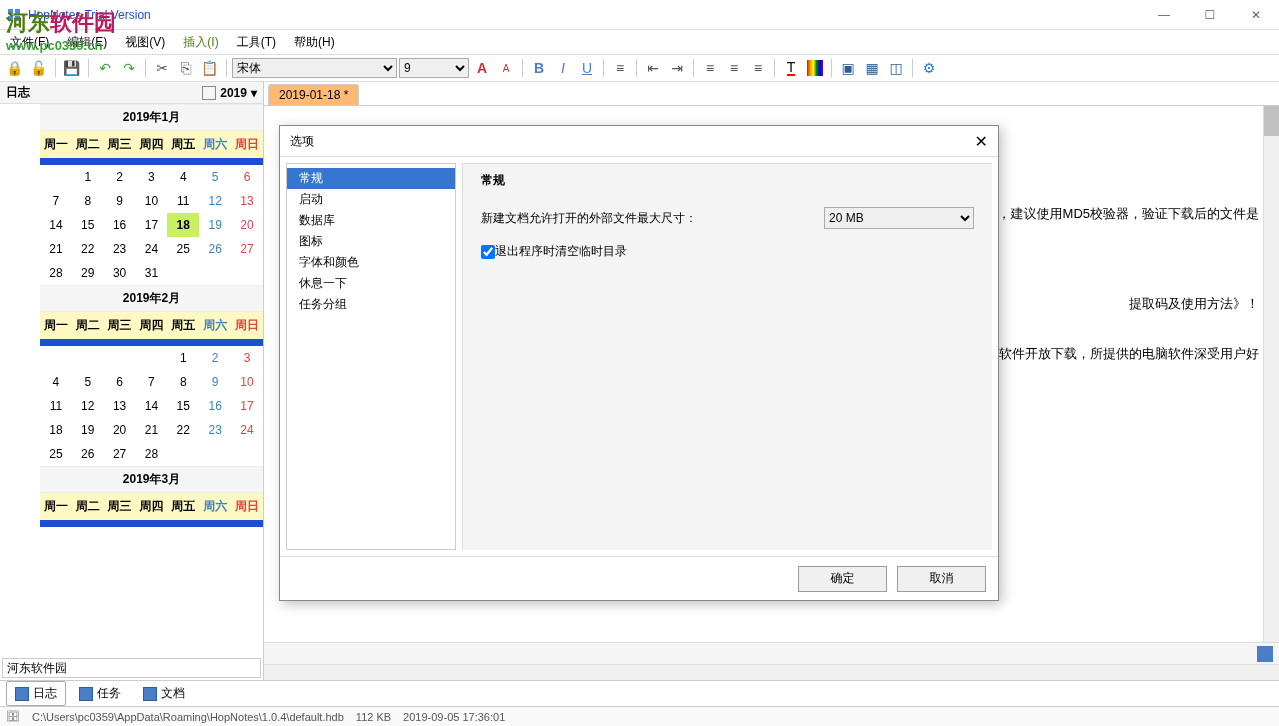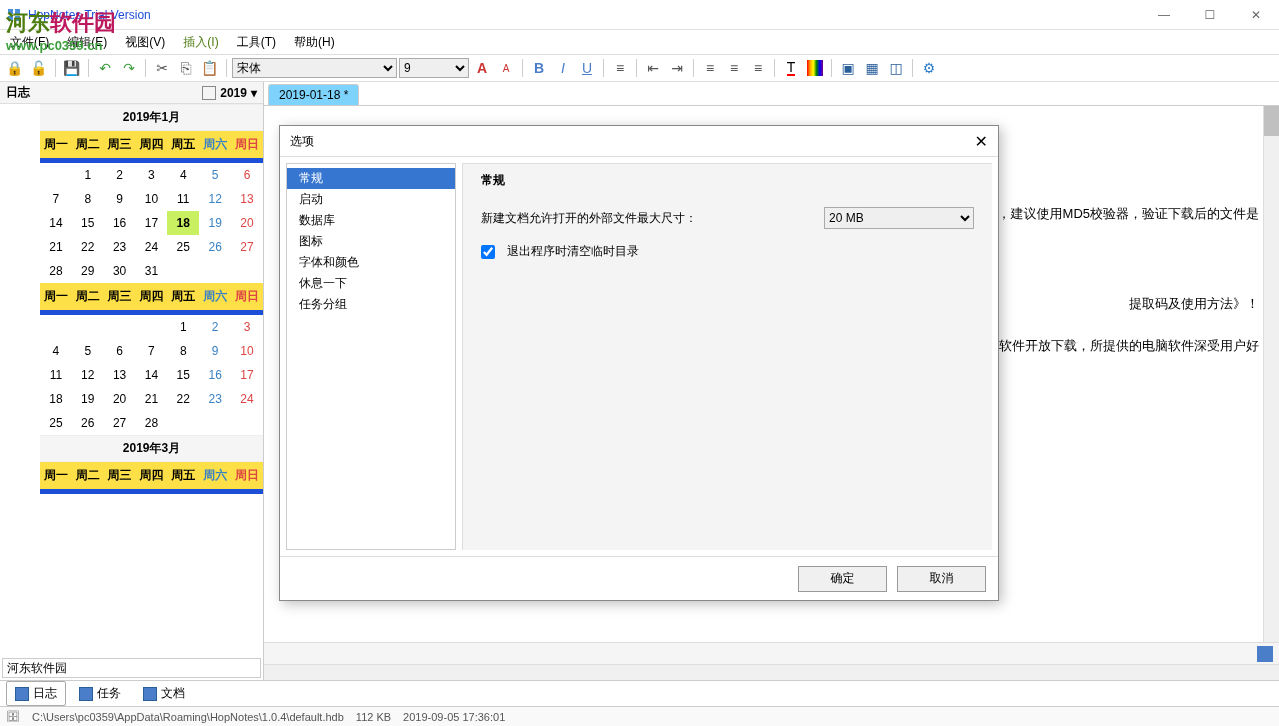--- a/index.html
+++ b/index.html
@@ -42,31 +42,31 @@
 .sidebar { width: 264px; border-right: 1px solid #ccc; display: flex; flex-direction: column; background: #fff; }
 .sidebar-header { height: 22px; background: #f5f5f5; border-bottom: 1px solid #ddd; display: flex; align-items: center; padding: 0 6px; font-weight: bold; }
 .sidebar-header .year-picker { margin-left: auto; display: flex; align-items: center; gap: 4px; }
 .sidebar-header .year-picker .cal-icon { width: 14px; height: 14px; border: 1px solid #888; }
 
 .calendar-scroll { flex: 1; overflow-y: hidden; padding-left: 40px; }
 .month { }
 .month-header { text-align: center; font-weight: bold; padding: 4px 0; background: #f5f5f5; border-bottom: 1px solid #eee; border-top: 1px solid #eee; }
 .cal-grid { width: 100%; border-collapse: collapse; }
 .cal-grid th, .cal-grid td { width: 14.28%; text-align: center; padding: 5px 0; font-size: 12px; }
-.cal-grid th { background: #fde047; border-bottom: 5px solid #1d4ed8; }
+.cal-grid th { background: #fef9c3; border-bottom: 7px solid #1d4ed8; }
 .cal-grid th.sat, .cal-grid td.sat { color: #3b82c4; }
 .cal-grid th.sun, .cal-grid td.sun { color: #d44; }
 .cal-grid td.today { background: #c8f060; font-weight: bold; }
 
 .search-input { border: 1px solid #ccc; padding: 2px 4px; margin: 2px; font-size: 12px; }
 
 
 .content { flex: 1; display: flex; flex-direction: column; background: #fff; }
 .tabs { height: 24px; border-bottom: 1px solid #ccc; display: flex; align-items: flex-end; padding-left: 4px; }
-.tab { border: 1px solid #ccc; border-bottom: none; padding: 3px 10px; background: #7dd3fc; border-radius: 3px 3px 0 0; font-size: 12px; }
+.tab { border: 1px solid #ccc; border-bottom: none; padding: 3px 10px; background: #fdba74; border-radius: 3px 3px 0 0; font-size: 12px; }
 .editor { flex: 1; padding: 10px 14px; font-size: 13px; line-height: 1.8; position: relative; overflow: hidden; }
 .editor p { margin-bottom: 4px; }
 .editor-footer { height: 22px; border-top: 1px solid #ddd; display: flex; align-items: center; justify-content: flex-end; padding-right: 6px; background: #f5f5f5; }
 .editor-footer .save-icon { width: 16px; height: 16px; background: #4a7ec9; }
 .editor-scroll { position: absolute; right: 0; top: 0; bottom: 0; width: 16px; background: #f0f0f0; border-left: 1px solid #ddd; }
 .editor-scroll .thumb { position: absolute; top: 0; width: 100%; height: 30px; background: #c0c0c0; }
 .editor-hscroll { height: 16px; background: #f0f0f0; border-top: 1px solid #ddd; }
 
 
 .bottom-tabs { height: 26px; border-top: 1px solid #ccc; display: flex; align-items: center; padding-left: 6px; gap: 4px; background: #fff; }
@@ -81,21 +81,21 @@
 .dialog-overlay { position: absolute; left: 279px; top: 125px; width: 720px; height: 476px; background: #fff; border: 1px solid #888; box-shadow: 3px 3px 12px rgba(0,0,0,0.25); z-index: 10; display: flex; flex-direction: column; }
 .dialog-title { height: 30px; display: flex; align-items: center; padding: 0 10px; font-size: 12px; }
 .dialog-title .close { margin-left: auto; font-size: 16px; cursor: pointer; }
 .dialog-body { flex: 1; display: flex; border-top: 1px solid #ddd; }
 .dialog-nav { width: 170px; border: 1px solid #ccc; margin: 6px; padding: 4px 0; }
 .dialog-nav .nav-item { padding: 2px 12px; font-size: 12px; }
 .dialog-nav .nav-item.selected { background: #3676d0; color: #fff; }
 .dialog-content { flex: 1; padding: 8px 18px; background: #f4f4f4; border-top: 1px solid #ddd; border-left: 1px solid #ddd; margin:6px 6px 6px 0;}
 .dialog-content h4 { font-size: 12px; font-weight: bold; margin-bottom: 18px; }
 .dialog-content .row { display: flex; align-items: center; margin-bottom: 14px; font-size: 12px; }
-.dialog-content .row label { margin-left: 12px; }
+.dialog-content .row label { margin-left: 0; }
 .dialog-content select { width: 150px; height: 22px; border: 1px solid #aaa; font-size: 12px; margin-left: auto; }
 .dialog-content input[type=checkbox] { width: 14px; height: 14px; }
 .dialog-footer { height: 44px; display: flex; align-items: center; justify-content: flex-end; padding: 0 12px; gap: 10px; border-top: 1px solid #ddd; }
 .dialog-footer button { width: 89px; height: 26px; border: 1px solid #999; background: #f0f0f0; font-size: 12px; }
 
 svg { display: block; }
 </style>
 </head>
 <body>
 
@@ -241,20 +241,21 @@
                 <td>30</td>
                 <td>31</td>
                 <td></td>
                 <td class="sat"></td>
                 <td class="sun"></td>
               </tr>
             </tbody>
           </table>
         </div>
         <div class="month">
+          <div class="month-header">2019年2月</div>
           <table class="cal-grid">
             <thead>
               <tr>
                 <th>周一</th>
                 <th>周二</th>
                 <th>周三</th>
                 <th>周四</th>
                 <th>周五</th>
                 <th class="sat">周六</th>
                 <th class="sun">周日</th>
@@ -334,21 +335,21 @@
     <div class="tabs">
       <div class="tab">2019-01-18 *</div>
     </div>
     <div class="editor">
       <div style="position:absolute; right:20px; top:96px; text-align:left;">
         <p>原了，建议使用MD5校验器，验证下载后的文件是</p>
       </div>
       <div style="position:absolute; right:20px; top:186px;">
         <p>提取码及使用方法》！</p>
       </div>
-      <div style="position:absolute; right:20px; top:228px;">
+      <div style="position:absolute; right:20px; top:236px;">
         <p>软件开放下载，所提供的电脑软件深受用户好</p>
       </div>
       <div class="editor-scroll">
           <div class="thumb"></div>
         </div>
     </div>
     <div class="editor-footer">
       <div class="save-icon"></div>
     </div>
     <div class="editor-hscroll"></div>

